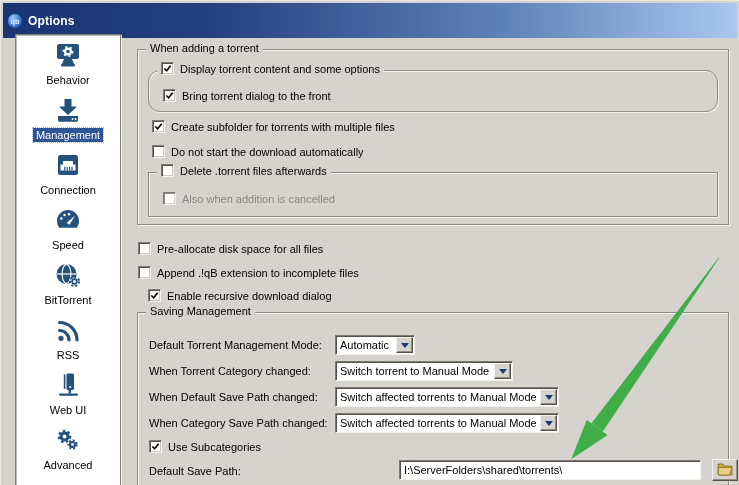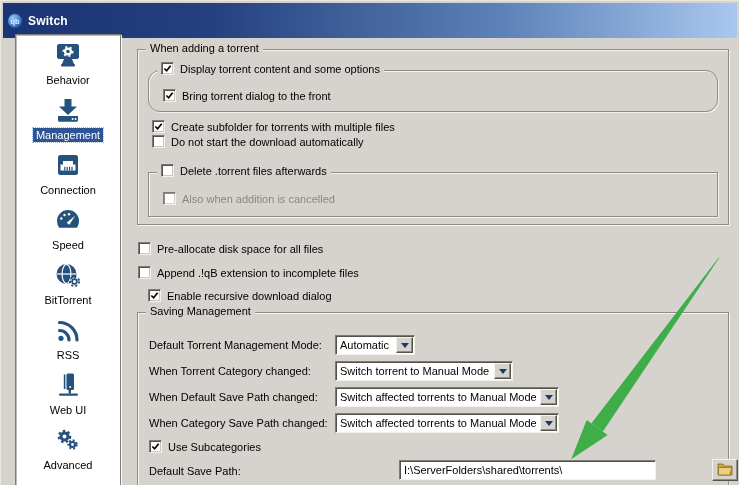--- a/index.html
+++ b/index.html
@@ -113,21 +113,21 @@
           <radialGradient id="qbg" cx="35%" cy="30%" r="75%">
             <stop offset="0%" stop-color="#9cc7f2"></stop>
               <stop offset="60%" stop-color="#4a86d8"></stop>
               <stop offset="100%" stop-color="#1d4fa0"></stop>
           </radialGradient>
         </defs>
         <circle cx="8" cy="8" r="7.4" fill="url(#qbg)" stroke="#123a78" stroke-width="0.8"></circle>
         <text x="8" y="11" font-size="7.5" font-weight="bold" fill="#dcecff" text-anchor="middle" font-family="Liberation Sans, sans-serif">qb</text>
       </svg>
     </span>
-    <span class="title">Switch</span>
+    <span class="title">Options</span>
   </div>
 
   <div class="sidebar">
 
     <div class="side-item">
       <span class="icon">
         <svg width="28" height="26" viewBox="0 0 28 26">
           <rect x="3" y="1" width="22" height="15" rx="2" fill="#24527c"></rect>
           <circle cx="14" cy="8.5" r="4" fill="#fff"></circle>
           <circle cx="14" cy="8.5" r="4.6" fill="none" stroke="#fff" stroke-width="1.8" stroke-dasharray="2 2.6"></circle>
@@ -270,21 +270,21 @@
 
       <div class="cbrow" style="left:14px; top:70px;">
         <span class="cb checked">
           <svg width="9" height="9" viewBox="0 0 10 10">
               <path d="M1.5 5 L4 7.5 L8.5 2" stroke="#000" stroke-width="1.9" fill="none"></path>
             </svg>
         </span>
         <span class="cblabel">Create subfolder for torrents with multiple files</span>
       </div>
 
-      <div class="cbrow" style="left:14px; top:85px;">
+      <div class="cbrow" style="left:14px; top:95px;">
         <span class="cb">
           
         </span>
         <span class="cblabel">Do not start the download automatically</span>
       </div>
 
       <div class="group" style="left:10px; top:122px; width:570px; height:45px;">
         <span class="legend cb-legend">
           <span class="cbrow">
             <span class="cb">
@@ -363,21 +363,21 @@
       <div class="cbrow" style="left:11px; top:127px;">
         <span class="cb checked">
           <svg width="9" height="9" viewBox="0 0 10 10">
               <path d="M1.5 5 L4 7.5 L8.5 2" stroke="#000" stroke-width="1.9" fill="none"></path>
             </svg>
         </span>
         <span class="cblabel">Use Subcategories</span>
       </div>
 
       <span class="flabel" style="left:11px; top:152px;">Default Save Path:</span>
-      <input class="textfield" style="left: 261px; top: 147px; width: 257px;" value="I:\ServerFolders\shared\torrents\">
+      <input class="textfield" style="left: 261px; top: 147px; width: 302px;" value="I:\ServerFolders\shared\torrents\">
       <div class="browse-btn" style="left:574px; top:146px;">
         <span>
           <svg width="16" height="14" viewBox="0 0 16 14">
             <path d="M1 2 h5 l1.5 2 H15 v9 H1 z" fill="#c9a33c" stroke="#8a6d1e" stroke-width="0.8"></path>
             <path d="M1.5 5.5 h13.5 l-2.2 7.5 H1.5 z" fill="#e9cf7f" stroke="#8a6d1e" stroke-width="0.8"></path>
           </svg>
         </span>
       </div>
     </div>
 

